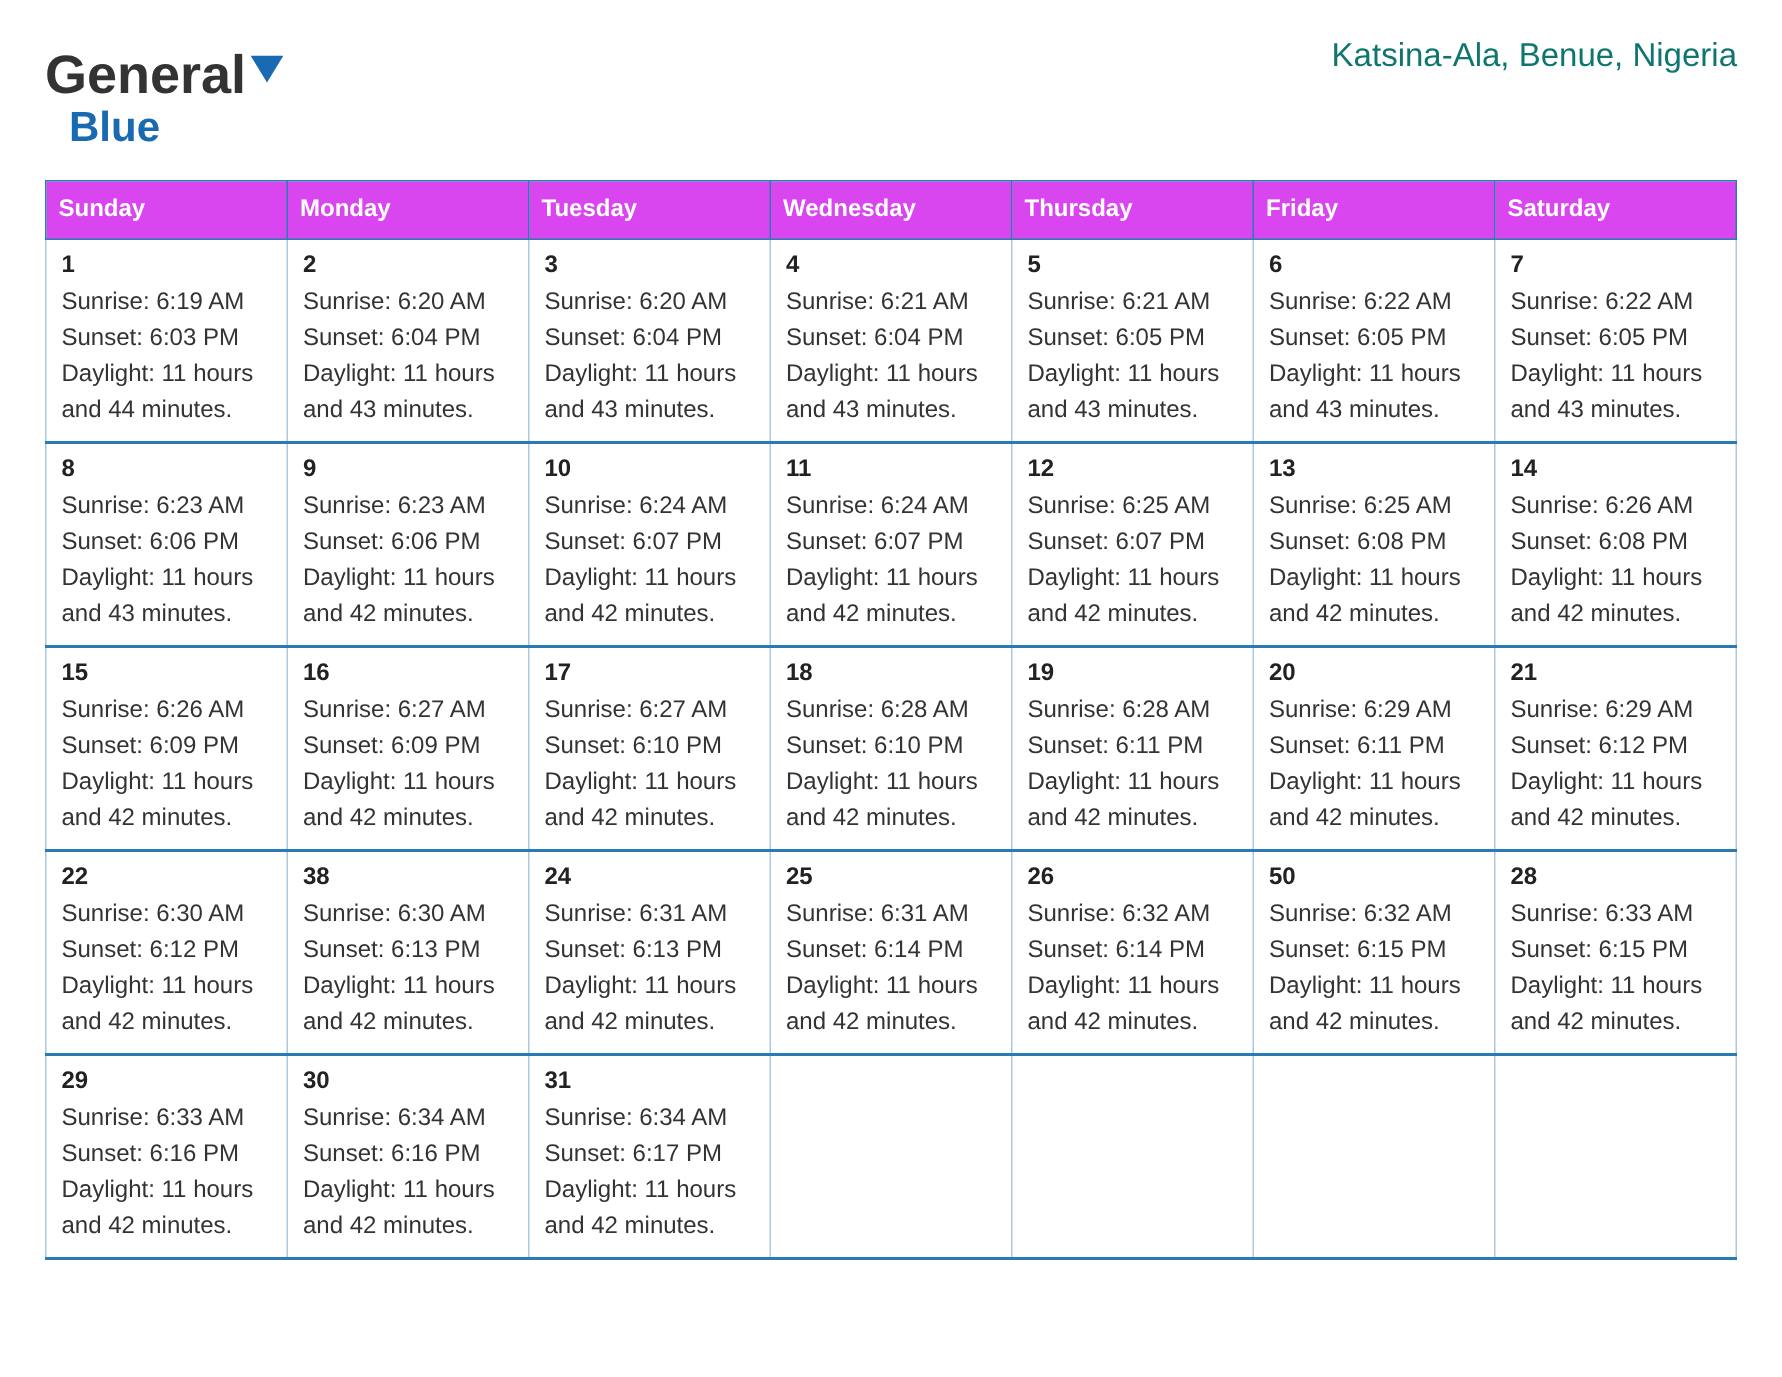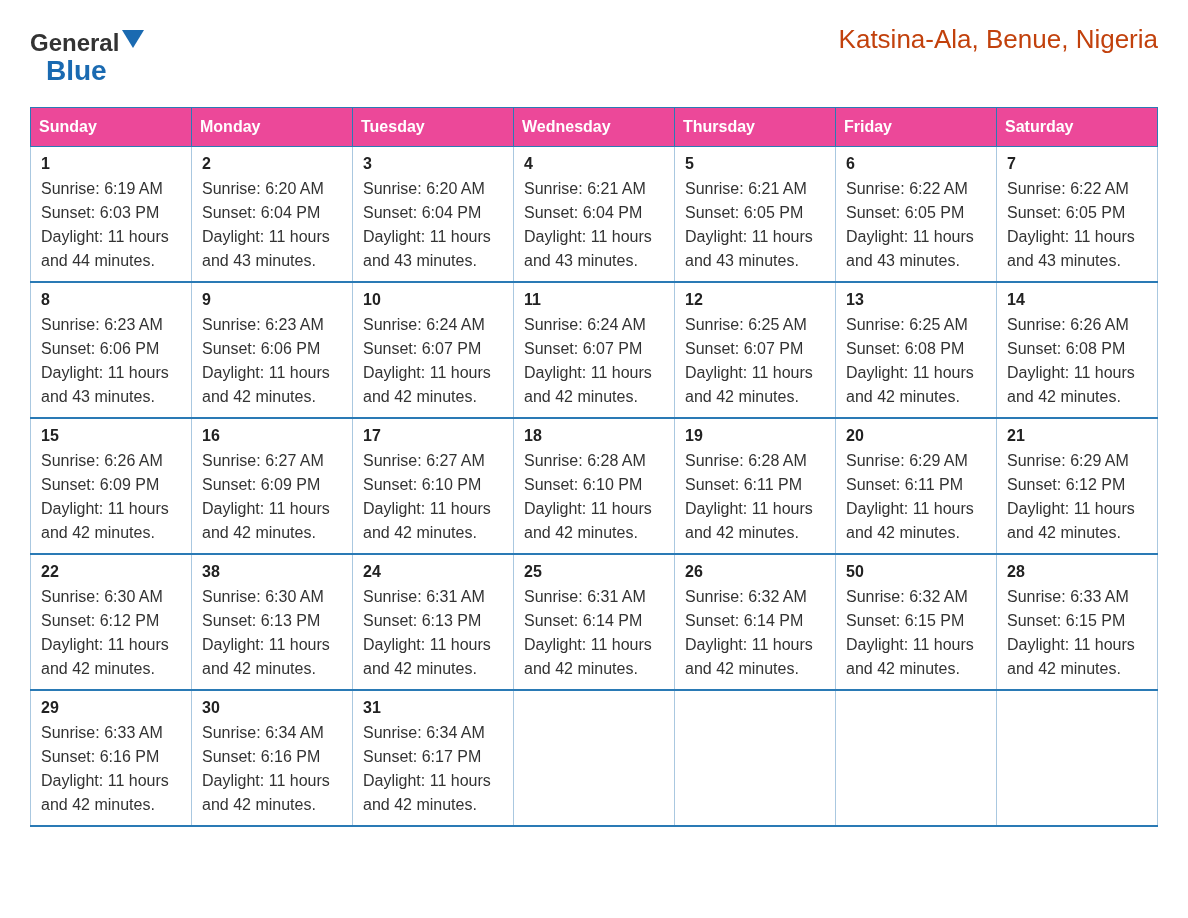--- a/index.html
+++ b/index.html
@@ -15,50 +15,50 @@
       justify-content: space-between;
       align-items: flex-start;
       margin-bottom: 20px;
     }
     .logo {
       display: flex;
       align-items: center;
       margin-top: 10px;
     }
     .logo-text-general {
-      font-size: 24px;
+      font-size: 36px;
       font-weight: bold;
       color: #333;
     }
     .logo-text-blue {
       font-size: 28px;
       font-weight: bold;
       color: #1a6ab1;
     }
     .title-block {
       text-align: right;
     }
     .month-title {
       font-size: 52px;
       font-weight: bold;
       color: #222;
       line-height: 1.1;
     }
     .location {
-      font-size: 26px;
-      color: #c2410c;
+      font-size: 22px;
+      color: #0f766e;
       margin-top: 4px;
     }
     .calendar {
       width: 100%;
       border-collapse: collapse;
       border: 1px solid #2a7ab5;
     }
     .calendar thead tr th {
-      background-color: #ec4899;
+      background-color: #d946ef;
       color: #fff;
       font-size: 16px;
       font-weight: bold;
       padding: 10px 8px;
       text-align: left;
       border: 1px solid #2a7ab5;
     }
     .calendar tbody tr td {
       vertical-align: top;
       border: 1px solid #aac8e0;

